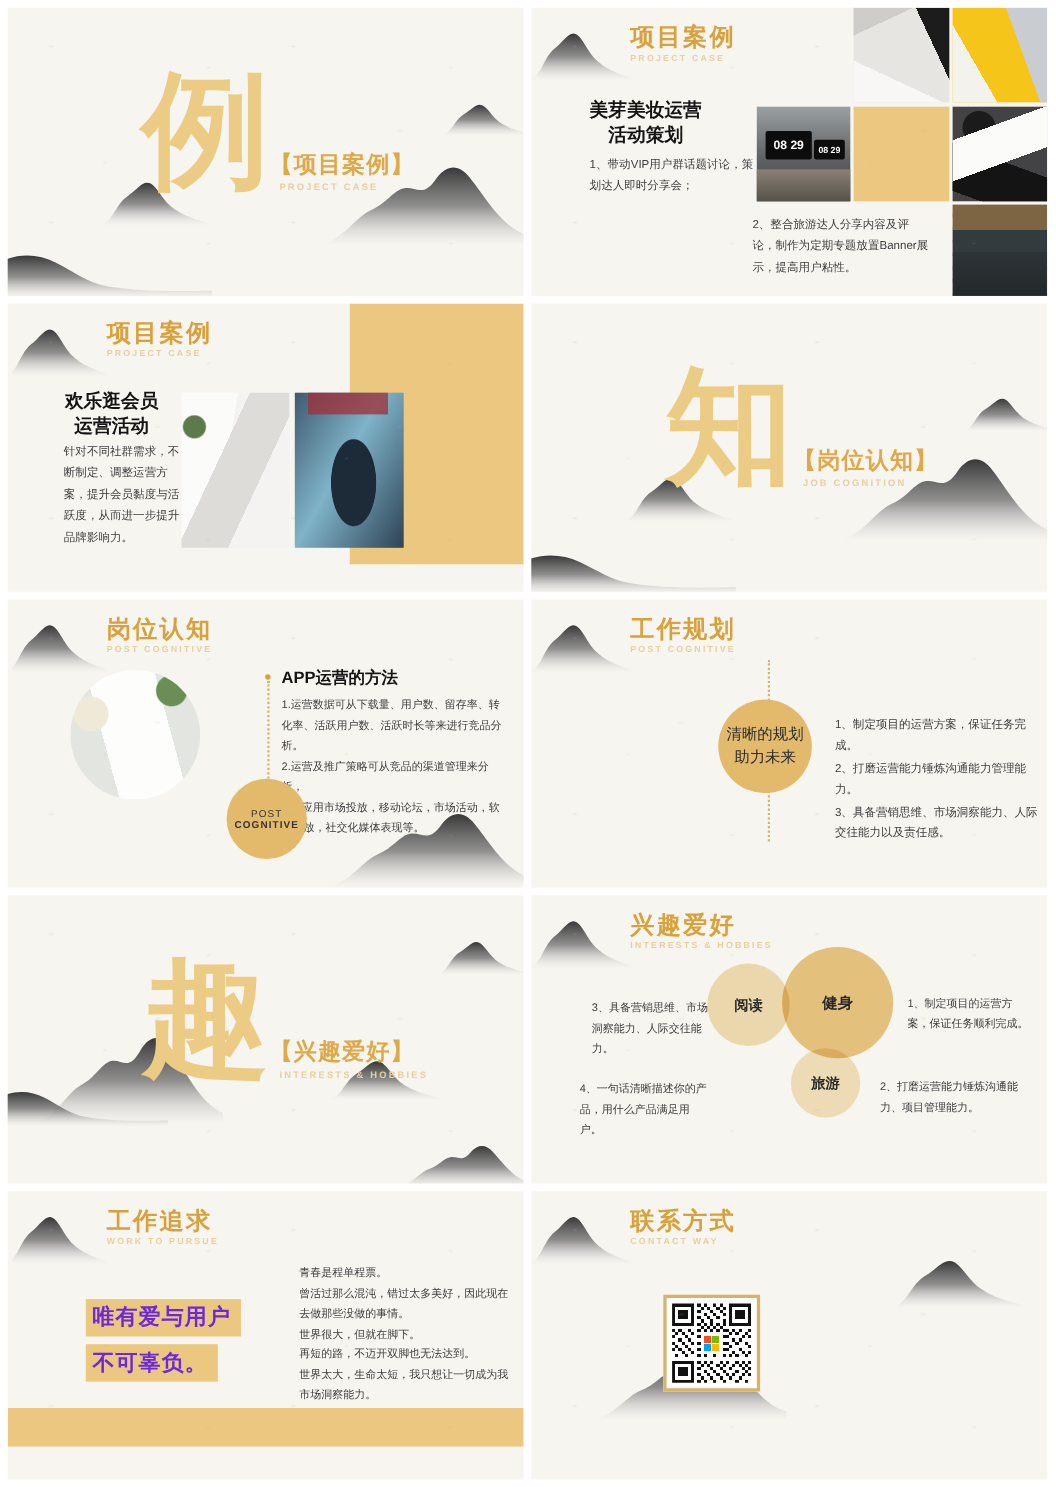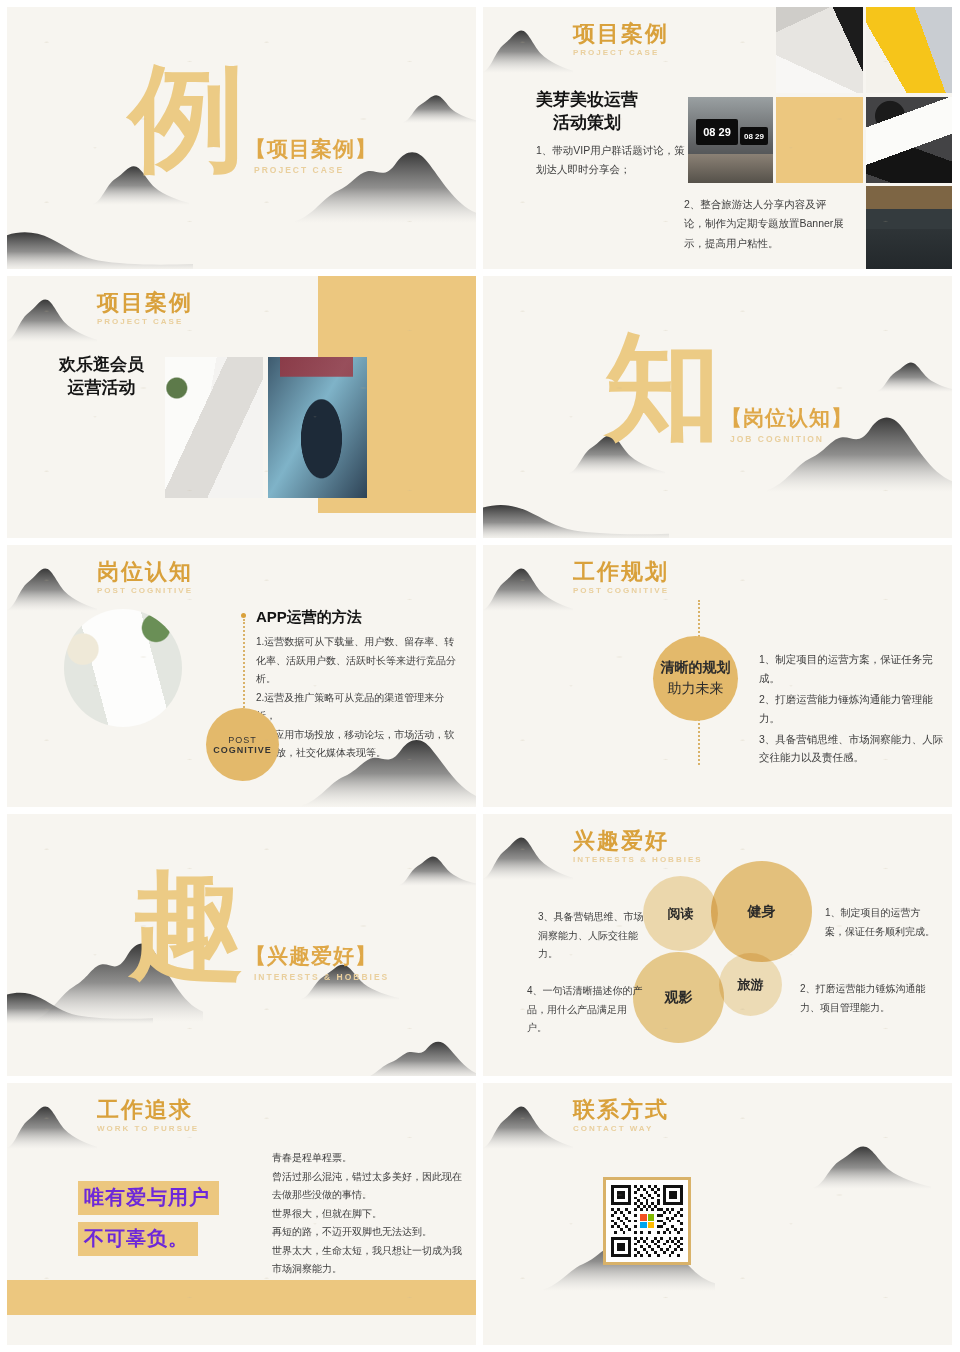--- a/index.html
+++ b/index.html
@@ -127,20 +127,21 @@
         </svg>
       <div>
         <div class="hdr-cn">项目案例</div>
         <div class="hdr-en">PROJECT CASE</div>
       </div>
     </div>
     <div class="t-title" style="left:52px;top:78px">
       <span>欢乐逛会员</span><br>
       <span>运营活动</span>
     </div>
+    <div class="t-body" style="left:51px;top:126px;width:112px">针对不同社群需求，不断制定、调整运营方案，提升会员黏度与活跃度，从而进一步提升品牌影响力。</div>
     <div class="ph phF" style="left:158px;top:81px;width:98px;height:141px"></div>
     <div class="ph phG" style="left:261px;top:81px;width:99px;height:141px"></div>
   </section>
 
   <section class="slide">
     <svg class="mtn" style="left:86px;top:156px;width:96px;height:42px">
         <use href="#mtn2"></use>
       </svg>
     <svg class="mtn" style="left:284px;top:138px;width:188px;height:78px">
         <use href="#mtn3"></use>
@@ -189,21 +190,21 @@
       <svg class="hdr-mtn">
           <use href="#mtn2"></use>
         </svg>
       <div>
         <div class="hdr-cn">工作规划</div>
         <div class="hdr-en">POST COGNITIVE</div>
       </div>
     </div>
     <div class="dotline" style="left:215px;top:55px;height:165px"></div>
     <div class="gold-circle" style="left:170px;top:91px;width:85px;height:85px">
-      <span style="font-size:14px;font-weight:700;color:#2c2c2c">清晰的规划</span>
+      <span style="font-size:14px;font-weight:400;color:#2c2c2c">清晰的规划</span>
       <span style="font-size:14px;font-weight:400;color:#2c2c2c;margin-top:3px">助力未来</span>
     </div>
     <div style="position:absolute;left:276px;top:105px;width:192px">
       <div class="t-item">1、制定项目的运营方案，保证任务完成。</div>
       <div class="t-item">2、打磨运营能力锤炼沟通能力管理能力。</div>
       <div class="t-item">3、具备营销思维、市场洞察能力、人际交往能力以及责任感。</div>
     </div>
   </section>
 
   <section class="slide">
@@ -232,21 +233,20 @@
       <svg class="hdr-mtn">
           <use href="#mtn2"></use>
         </svg>
       <div>
         <div class="hdr-cn">兴趣爱好</div>
         <div class="hdr-en">INTERESTS &amp; HOBBIES</div>
       </div>
     </div>
     <div class="bubble" style="left:160px;top:62px;width:75px;height:75px;background:rgba(234,198,124,.55);font-size:13px">阅读</div>
     <div class="bubble" style="left:228px;top:47px;width:101px;height:101px;background:rgba(231,190,110,.85);font-size:14px">健身</div>
-    <div class="bubble" style="left:150px;top:138px;width:91px;height:91px;background:rgba(233,196,120,.8);font-size:14px">观影</div>
     <div class="bubble" style="left:236px;top:139px;width:63px;height:63px;background:rgba(238,214,160,.65);font-size:13px">旅游</div>
     <div class="t-body" style="left:55px;top:94px;width:112px;font-size:10px">3、具备营销思维、市场洞察能力、人际交往能力。</div>
     <div class="t-body" style="left:44px;top:168px;width:118px;font-size:10px">4、一句话清晰描述你的产品，用什么产品满足用户。</div>
     <div class="t-body" style="left:342px;top:90px;width:112px;font-size:10px">1、制定项目的运营方案，保证任务顺利完成。</div>
     <div class="t-body" style="left:317px;top:166px;width:128px;font-size:10px">2、打磨运营能力锤炼沟通能力、项目管理能力。</div>
   </section>
 
   <section class="slide">
     <div class="hdr">
       <svg class="hdr-mtn">

